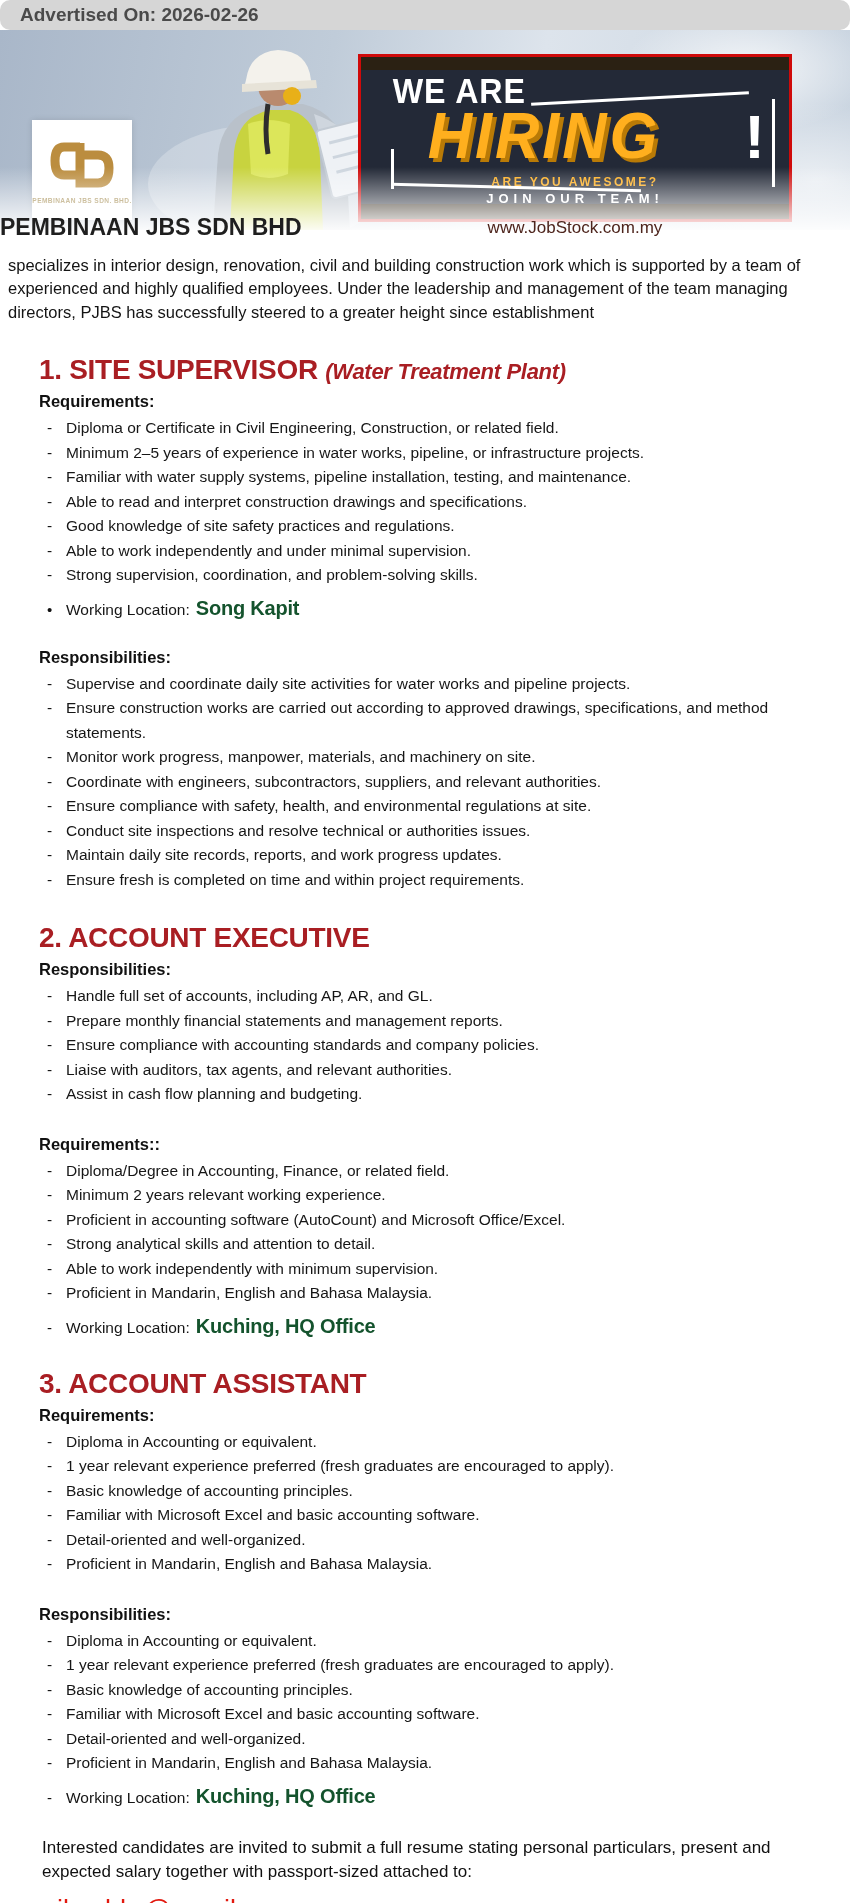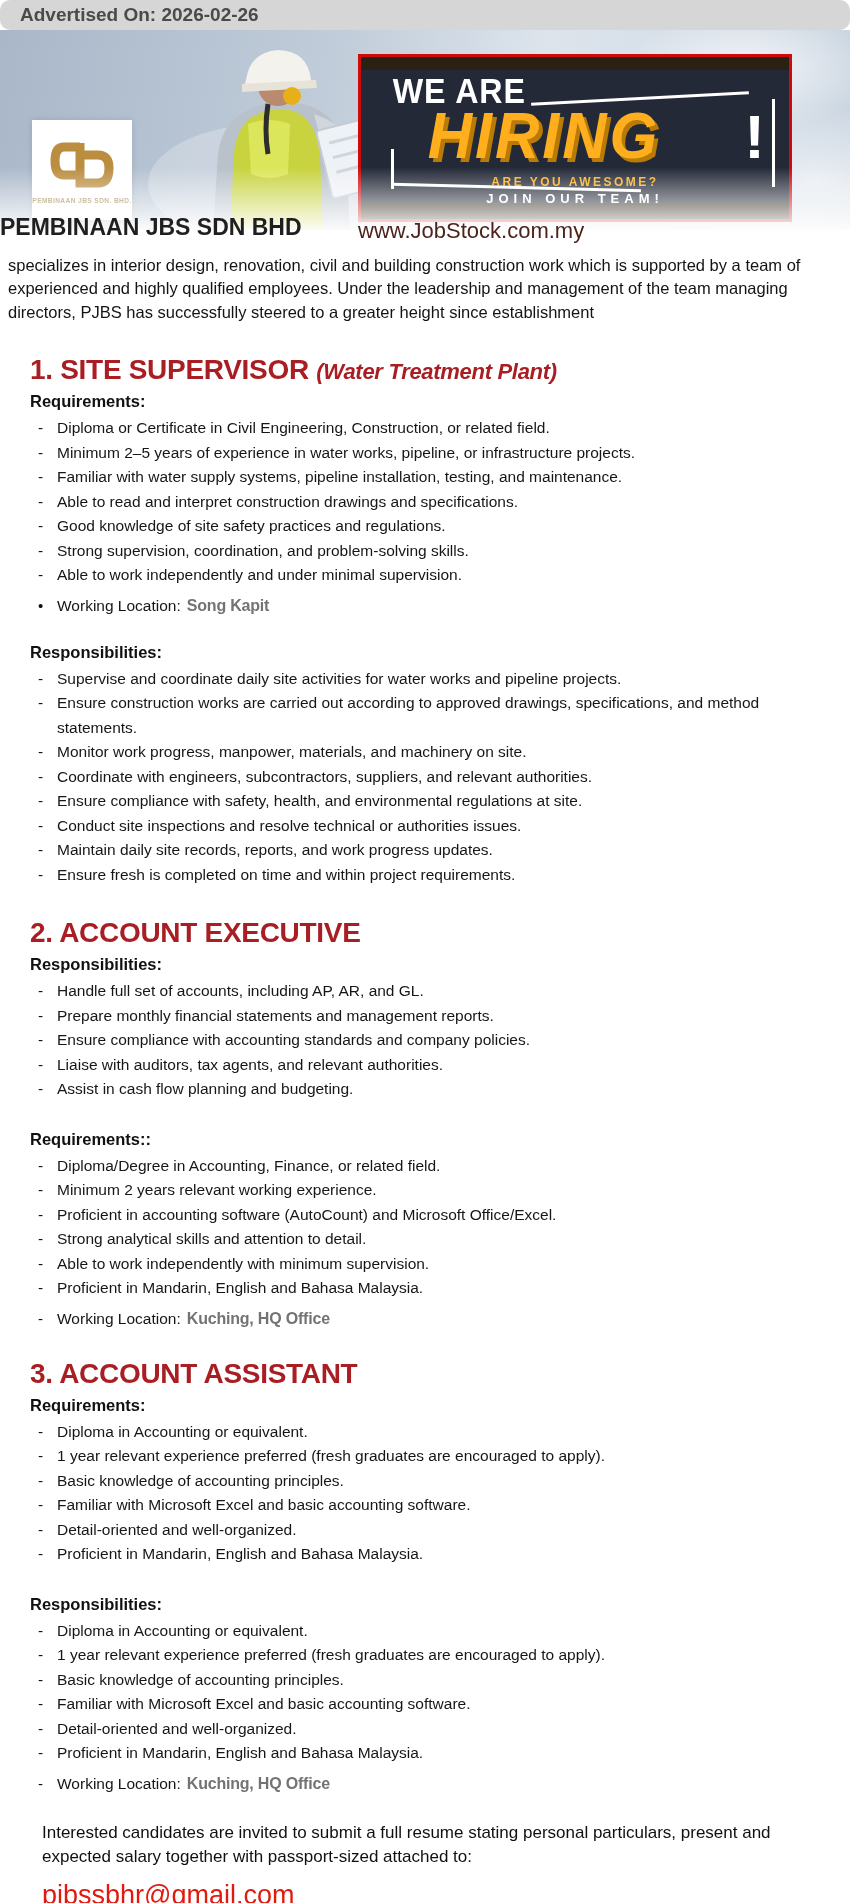--- a/index.html
+++ b/index.html
@@ -66,44 +66,44 @@
     color:var(--banner_yellow); font-size:12px; font-weight:bold; letter-spacing:2.5px;
   }
   .banner .tag2{
     position:absolute; left:0; right:0; top:134px; text-align:center;
     color:#fff; font-size:13px; font-weight:bold; letter-spacing:5px;
   }
   
   .header-row{position:relative; margin-top:-16px; z-index:2; height:36px;}
   .company-name{font-size:23px; font-weight:800; color:#1f1f1f; padding-left:0; letter-spacing:0;}
   .website{
-    position:absolute; left:358px; top:4px; width:434px; 
-    font-size:22px; color:var(--website_maroon);
+    position:absolute; left:358px; top:4px; width:434px; text-align:center;
+    font-size:17px; color:var(--website_maroon);
   }
   .description{
     padding:4px 8px 0 8px; font-size:16.5px; line-height:1.42; color:#141414; max-width:850px;
   }
   
-  .jobs{padding:0 12px;}
+  .jobs{padding:0 21px;}
   .job-title{
     margin:30px 0 6px 18px; color:var(--accent_red); font-size:28px; font-weight:800;
     letter-spacing:-.3px; transform-origin:left; 
   }
   .job-suffix{font-style:italic; font-size:22px; letter-spacing:-.3px;}
   .block{margin-bottom:28px;}
   .block-heading{font-size:16.5px; font-weight:800; color:#111; margin:0 0 5px 18px;}
   .items{list-style:none;}
   .item{
     position:relative; padding-left:45px; font-size:15.5px; line-height:24.5px; color:#161616; max-width:800px;
   }
   .item::before{content:"-"; position:absolute; left:26px; top:0;}
   .location{display:flex; align-items:baseline; margin:9px 0 0 26px;}
   .loc-bullet{width:19px; font-size:15px; color:#111;}
   .loc-label{font-size:15.5px; color:#161616; margin-right:6px;}
-  .loc-value{font-size:16px; font-weight:800; color:#737373; letter-spacing:-.2px;}
+  .loc-value{font-size:20px; font-weight:800; color:#14532d; letter-spacing:-.2px;}
   
   .cta{margin:20px 0 0 42px; max-width:762px; font-size:17px; line-height:1.45; color:#101010;}
   .email{margin:10px 0 0 42px; font-size:27px; color:var(--email_red); text-decoration:none; display:inline-block;}
 </style>
 </head>
 <body>
 
 
 
 <div class="topbar">
@@ -165,22 +165,22 @@
     <section class="job">
       <h2 class="job-title"><span>1. SITE SUPERVISOR</span> <span class="job-suffix">(Water Treatment Plant)</span></h2>
       <div class="block">
         <h3 class="block-heading">Requirements:</h3>
         <ul class="items">
           <li class="item">Diploma or Certificate in Civil Engineering, Construction, or related field.</li>
           <li class="item">Minimum 2–5 years of experience in water works, pipeline, or infrastructure projects.</li>
           <li class="item">Familiar with water supply systems, pipeline installation, testing, and maintenance.</li>
           <li class="item">Able to read and interpret construction drawings and specifications.</li>
           <li class="item">Good knowledge of site safety practices and regulations.</li>
+          <li class="item">Able to work independently and under minimal supervision.</li>
           <li class="item">Strong supervision, coordination, and problem-solving skills.</li>
-          <li class="item">Able to work independently and under minimal supervision.</li>
         </ul>
         <div class="location">
           <span class="loc-bullet">•</span>
           <span class="loc-label">Working Location:</span>
           <span class="loc-value">Song Kapit</span>
         </div>
       </div>
       <div class="block">
         <h3 class="block-heading">Responsibilities:</h3>
         <ul class="items">

